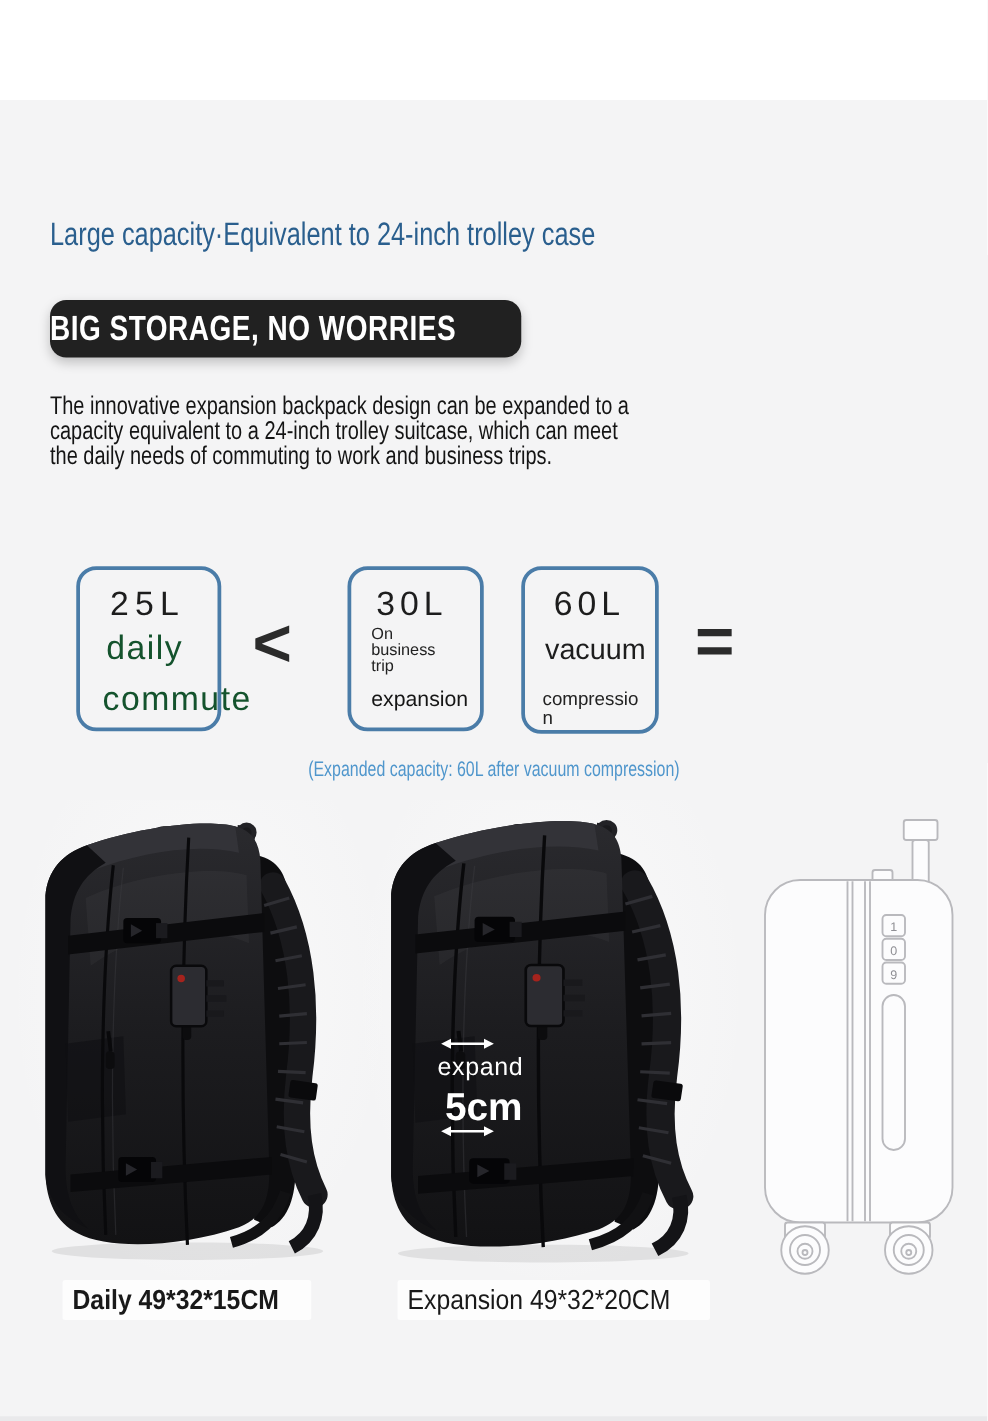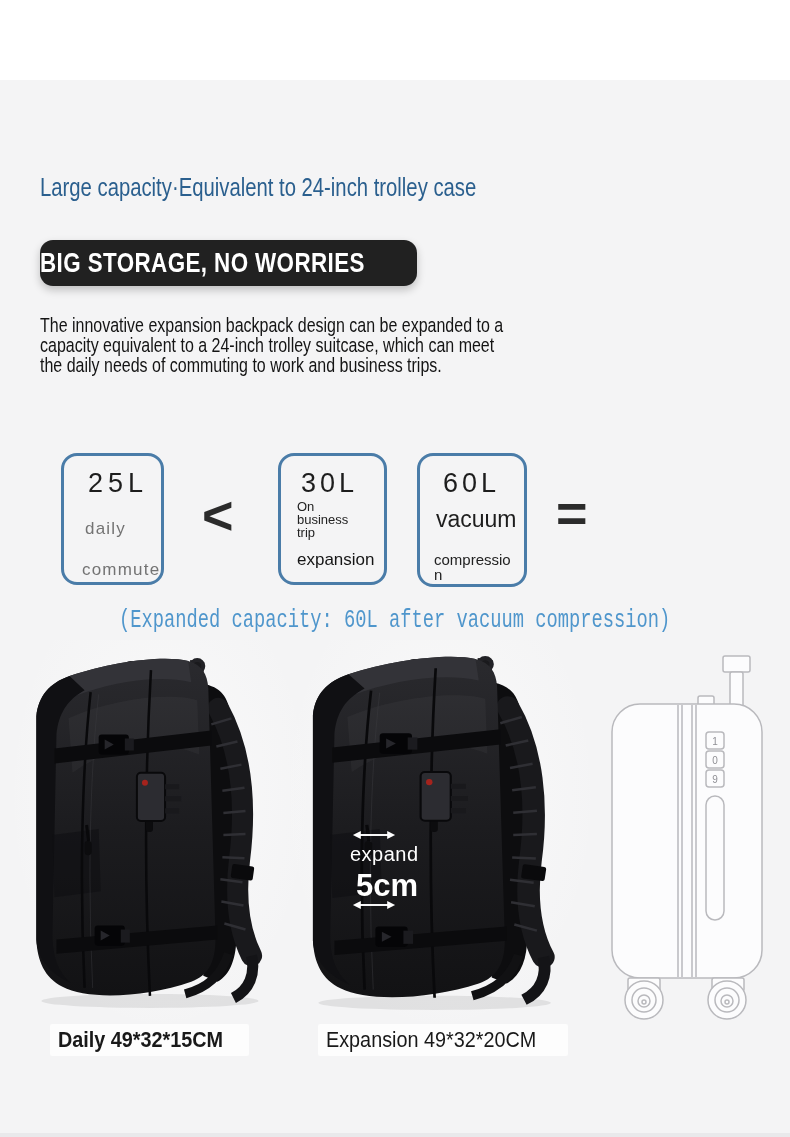--- a/index.html
+++ b/index.html
@@ -39,39 +39,39 @@
     white-space:pre-line;
     transform:scaleX(0.78); transform-origin:0 0;
   }
 
   
   .cap-box {
     position:absolute; border:3px solid #4a7ca8; border-radius:16px;
     background:transparent;
   }
   .cap-box > div { position:absolute; }
-  #box1 { left:61px;  top:453px; width:103px; height:132px; }
+  #box1 { left:61px;  top:453px; width:116px; height:132px; }
   #box2 { left:278px; top:453px; width:109px; height:132px; }
   #box3 { left:417px; top:453px; width:110px; height:134px; }
   #box4 { left:628px; top:455px; width:110px; height:130px; }
 
   .vol { font-size:27px; color:#1d1d1d; letter-spacing:5px; white-space:nowrap; }
-  .big  { font-size:17px; color:#737373; letter-spacing:1.2px; white-space:nowrap;margin-top:16px; }
+  .big  { font-size:27px; color:#14532d; letter-spacing:1.2px; white-space:nowrap; }
   .mid  { font-size:23px; color:#1d1d1d; white-space:nowrap; }
   .smalltx { font-size:13px; line-height:13px; color:#222; }
 
   .op {
     position:absolute; font-size:54px; font-weight:bold; color:#2b2b2b; line-height:1;
   }
   #op-lt { left:202px; top:488px; }
   #op-eq { left:556px; top:486px; }
 
   .cap-note {
     position:absolute; left:0; top:606px; width:790px; text-align:center;
-    font-size:25px; color:#4f96cc;font-family:Liberation Mono, monospace;
+    font-size:17px; color:#4f96cc;
   }
   .cap-note span { display:inline-block; transform:scaleX(0.75); white-space:nowrap; }
 
   
   .halo {
     position:absolute; background:radial-gradient(ellipse at 50% 40%, #fafafa 0%, rgba(250,250,250,0) 72%);
   }
   #halo1 { left:10px;  top:640px; width:300px; height:390px; }
   #halo2 { left:285px; top:640px; width:310px; height:390px; }
 

